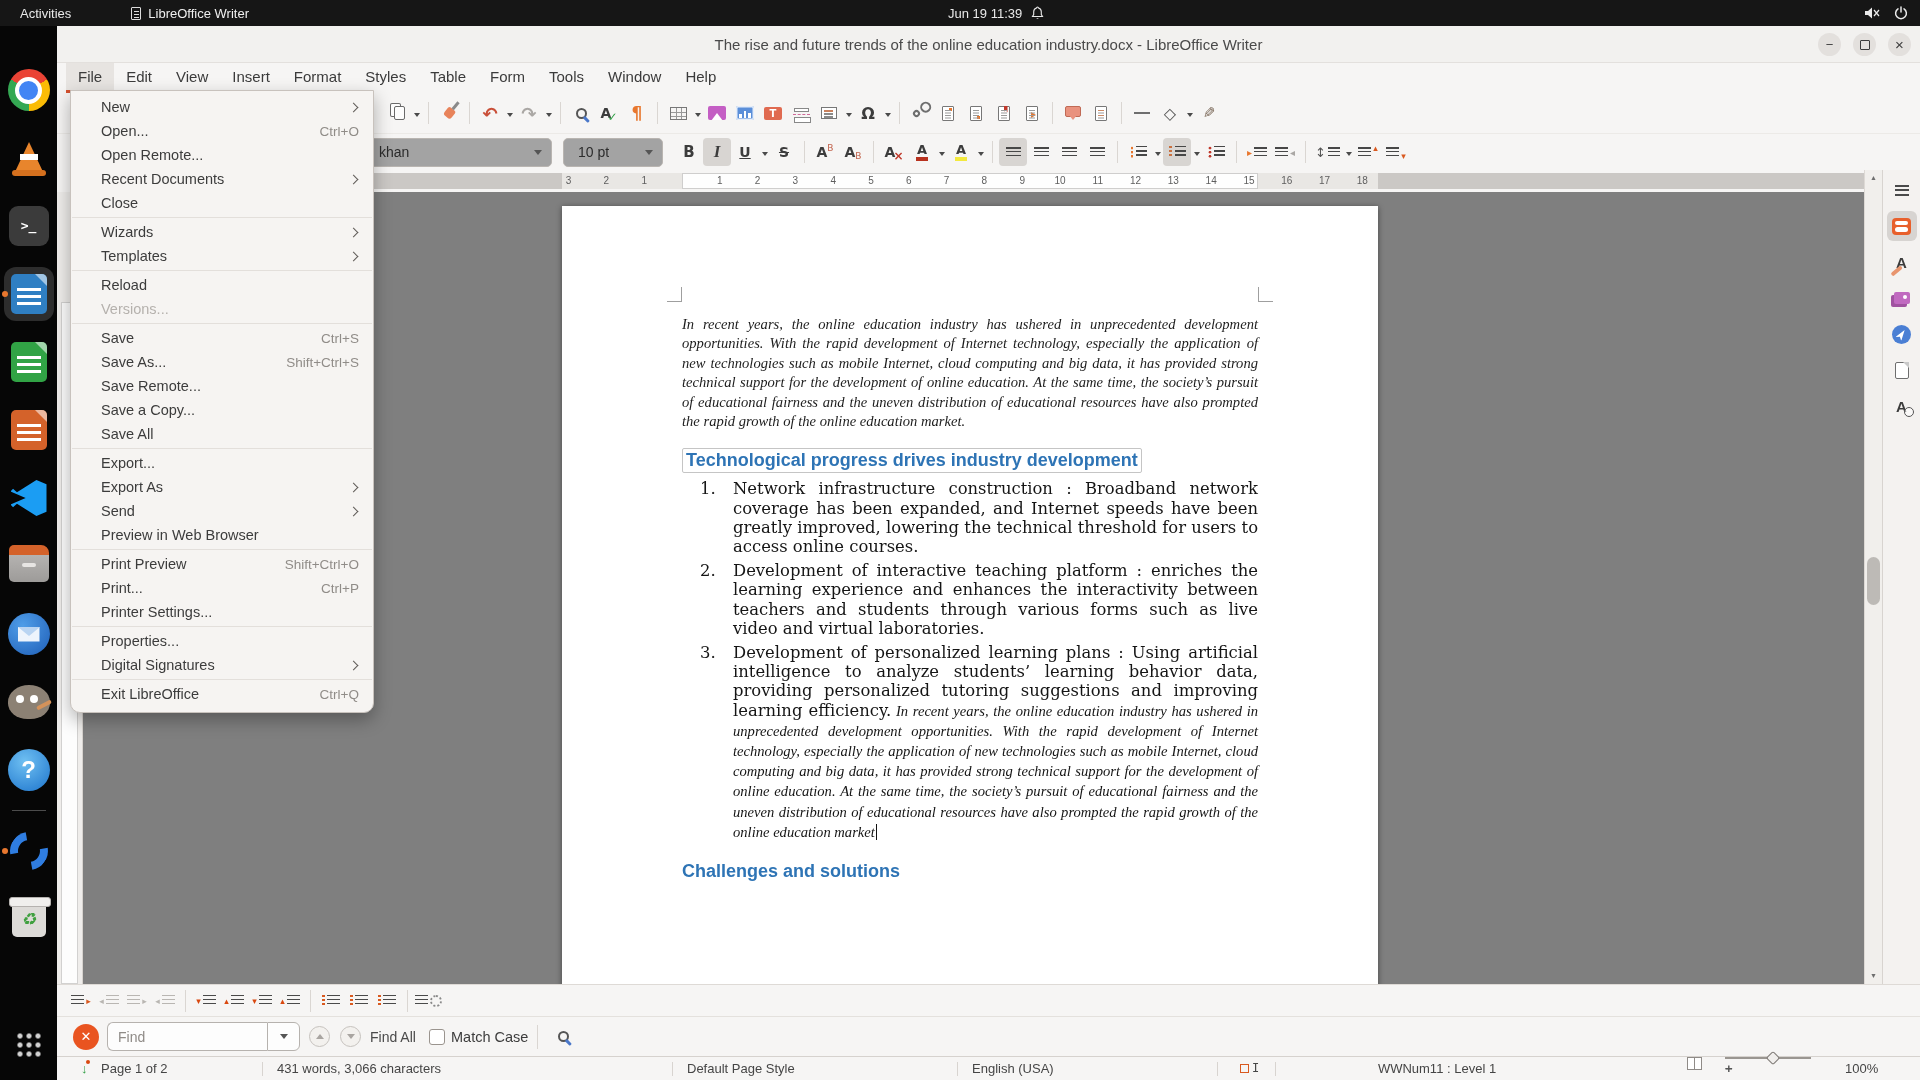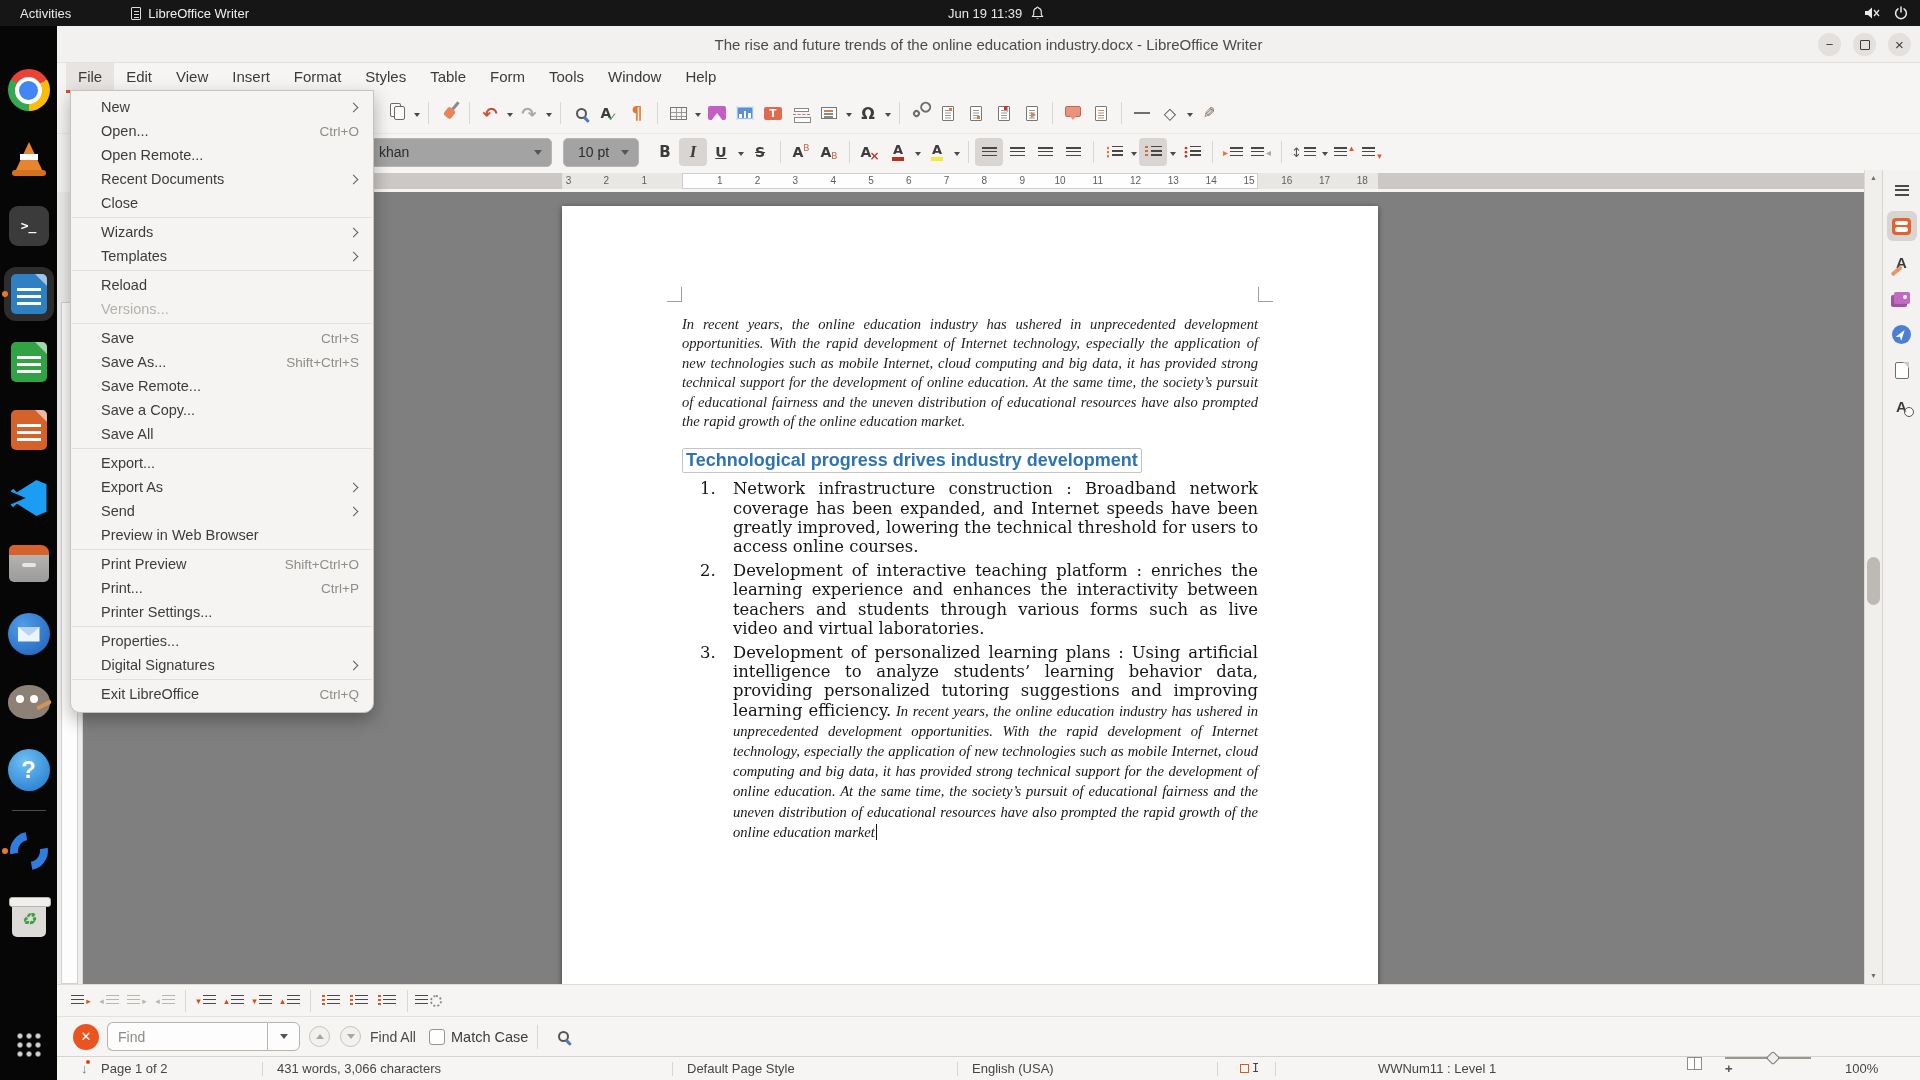--- a/index.html
+++ b/index.html
@@ -138,21 +138,21 @@
 .ic-lspace::after{content:"";width:12px;height:11px;background:repeating-linear-gradient(to bottom,#474747 0 1.5px,transparent 1.5px 3.9px)}
 .ic-pspinc::before,.ic-pspdec::before{content:"";width:13px;height:11px;background:repeating-linear-gradient(to bottom,#474747 0 1.5px,transparent 1.5px 3.9px)}
 .ic-pspinc::after{content:"▴";color:#d9591f;font-size:9px;margin:-8px 0 0 2px}
 .ic-pspdec::after{content:"▾";color:#d9591f;font-size:9px;margin:8px 0 0 2px}
 
 .combo{height:29px;background:#a3a3a3;border:1px solid #b9b5b1;border-radius:5px;display:flex;align-items:center;position:relative;flex:0 0 auto}
 .combo .cv{font-size:14px;color:#2c2c2c;white-space:nowrap;overflow:hidden}
 .combo .ca{margin-left:auto;margin-right:9px;width:0;height:0;border:4px solid transparent;border-top:5px solid #555;margin-top:4px}
 .fontname{width:356px;margin-left:139px}
 .fontname .cv{padding-left:182px}
-.fontsize{width:76px;margin-left:11px;margin-right:12px}
+.fontsize{width:100px;margin-left:11px;margin-right:12px}
 .fontsize .cv{padding-left:14px}
 
 
 .rulerrow{height:22px;position:relative;margin:0 56px 0 26px;background:#f6f5f4;flex:0 0 auto}
 .rbase{position:absolute;left:0;right:0;top:3px;bottom:3px;background:#cbc8c5}
 .rpagezone{position:absolute;left:479px;width:816px;top:3px;bottom:3px;background:#e9e7e4}
 .rwhite{position:absolute;left:599px;width:576px;top:3px;bottom:3px;background:#fefefe;border:1px solid #cfcecd}
 .rnums,.rlnums{position:absolute;top:0;height:22px;display:flex}
 .rnums{left:617.9px}.rlnums{left:466.7px}
 .rnums span,.rlnums span{width:37.8px;text-align:center;font-size:10px;line-height:22px;color:#5e5e5e;flex:0 0 auto}
@@ -524,20 +524,21 @@
           <div class="page">
             <div class="crop tl"></div>
             <div class="crop tr"></div>
             <div class="intro">In recent years, the online education industry has ushered in unprecedented development opportunities. With the rapid development of Internet technology, especially the application of new technologies such as mobile Internet, cloud computing and big data, it has provided strong technical support for the development of online education. At the same time, the society’s pursuit of educational fairness and the uneven distribution of educational resources have also prompted the rapid growth of the online education market.</div>
             <div class="h1row"><span class="h1frame">Technological progress drives industry development</span></div>
             <div class="dlist">
               <div class="li"><span class="num">1.</span><span>Network infrastructure construction : Broadband network coverage has been expanded, and Internet speeds have been greatly improved, lowering the technical threshold for users to access online courses.</span></div>
               <div class="li"><span class="num">2.</span><span>Development of interactive teaching platform : enriches the learning experience and enhances the interactivity between teachers and students through various forms such as live video and virtual laboratories.</span></div>
               <div class="li"><span class="num">3.</span><span>Development of personalized learning plans : Using artificial intelligence to analyze students’ learning behavior data, providing personalized tutoring suggestions and improving learning efficiency.</span><span class="it"> In recent years, the online education industry has ushered in unprecedented development opportunities. With the rapid development of Internet technology, especially the application of new technologies such as mobile Internet, cloud computing and big data, it has provided strong technical support for the development of online education. At the same time, the society’s pursuit of educational fairness and the uneven distribution of educational resources have also prompted the rapid growth of the online education market</span><span class="caret"></span></div>
             </div>
+            <div class="h2">Challenges and solutions</div>
 
           </div>
         </div>
       </div>
 
       <div class="listbar">
         <span class="bic blines-b ra"></span>
         <span class="bic blines la lt"></span>
         <span class="bic blines-b ra lt"></span>
         <span class="bic blines la lt"></span>

